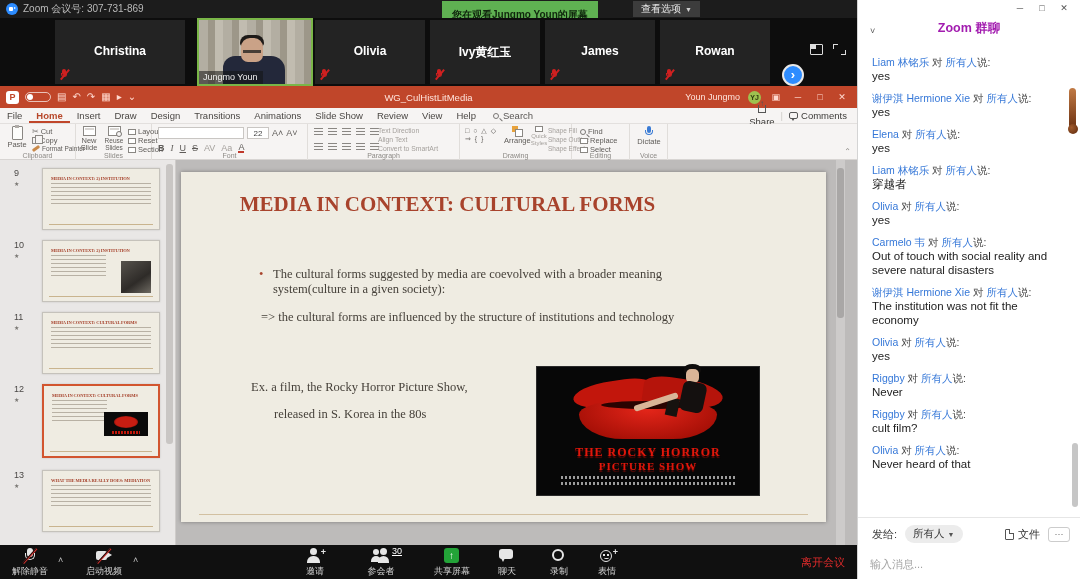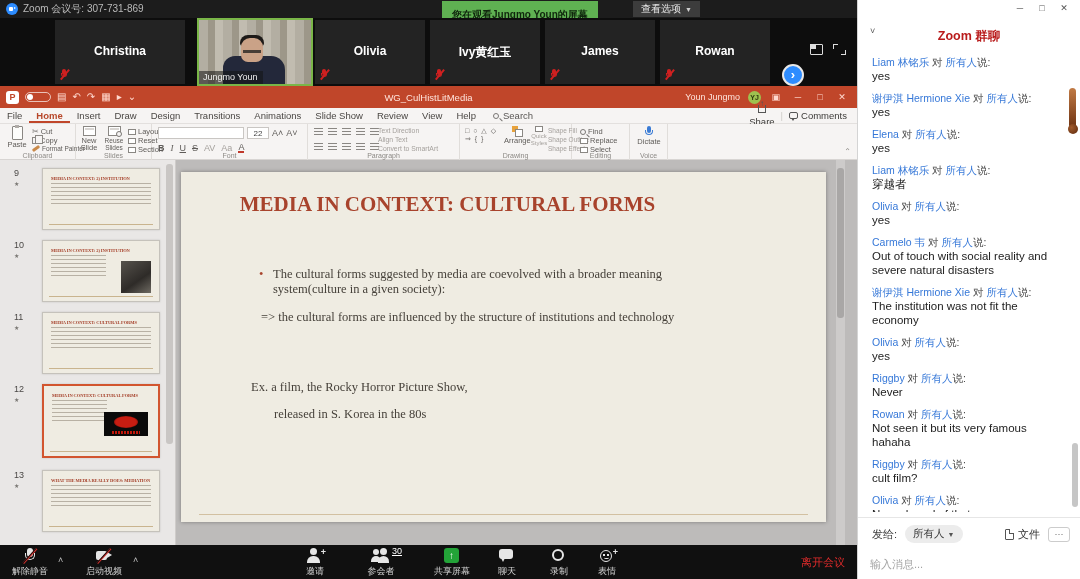--- a/index.html
+++ b/index.html
@@ -172,21 +172,21 @@
   .rec { position:absolute; left:2px; top:1px; width:12px; height:12px; border:2px solid #e6e6e6; border-radius:50%;}
   .smiley { position:absolute; left:2px; top:2px; width:12px; height:12px; border:1.5px solid #e6e6e6; border-radius:50%;}
   .smiley:before { content:""; position:absolute; left:2px; top:3px; width:1.5px; height:1.5px; background:#e6e6e6; box-shadow:4px 0 0 #e6e6e6;}
   .smiley:after { content:""; position:absolute; left:2.5px; bottom:2px; width:5px; height:2.5px; border-bottom:1.5px solid #e6e6e6; border-radius:50%;}
   .tb-chev { position:absolute; top:10px; color:#bdbdbd; font-size:9px;}
   #leave-btn { position:absolute; right:12px; top:0; height:34px; display:flex; align-items:center; color:#E02B2B; font-size:11px; }
 
   
   #chat { left:857px; top:0; width:223px; height:579px; background:#fff; border-left:1px solid #d4d4d4;}
   .winctl { position:absolute; top:3px; font-size:9px; color:#555; width:16px; text-align:center;}
-  #chat-header { position:absolute; top:28px; left:0; width:100%; text-align:center; font-size:12.5px; font-weight:bold; color:#b91c1c;}
+  #chat-header { position:absolute; top:20px; left:0; width:100%; text-align:center; font-size:12.5px; font-weight:bold; color:#a21caf;}
   #chat-collapse { position:absolute; left:12px; top:26px; font-size:9px; color:#555;}
   #chat-msgs { position:absolute; left:14px; top:56px; width:192px; height:456px; overflow:hidden; }
   .msg { margin-bottom:9px; }
   .msg-head { font-size:10.5px; color:#474747; line-height:13px;}
   .msg-head .sender, .msg-head .rcp { color:#3678D8; }
   .msg-body { font-size:11.5px; color:#222; line-height:14px; }
   #rod { position:absolute; right:4px; top:88px; width:7px; height:40px; border-radius:4px; background:linear-gradient(#c17a45,#6e3312);}
   #rod-knob { position:absolute; right:2.5px; top:124px; width:10px; height:10px; border-radius:50%; background:radial-gradient(circle at 35% 35%, #a05a2c, #5e2a0e);}
   #chat-scroll { position:absolute; right:2px; top:443px; width:6px; height:64px; background:#c6c6c6; border-radius:3px;}
   #chat-footer { position:absolute; left:0; bottom:0; width:100%; height:62px; border-top:1px solid #e6e6e6; background:#fff;}
@@ -506,20 +506,36 @@
         <div id="thumb-scroll"></div>
       </div>
 
       <div id="editor">
         <div id="slide">
           <div id="slide-title">MEDIA IN CONTEXT: CULTURAL FORMS</div>
           <div class="stext" id="s-bullet">The cultural forms suggested by media are coevolved with a broader meaning system(culture in a given society):</div>
           <div class="stext" id="s-arrow">=&gt; the cultural forms are influenced by the structure of institutions and technology</div>
           <div class="stext" id="s-ex">Ex. a film, the Rocky Horror Picture Show,</div>
           <div class="stext" id="s-ex2">released in S. Korea in the 80s</div>
+          <div id="poster">
+            <div class="lips">
+              <div class="lip-upl"></div>
+                <div class="lip-upr"></div>
+                <div class="lip-low"></div>
+                <div class="mouth"></div>
+              <div class="fig-hair"></div>
+              <div class="fig-head"></div>
+                <div class="fig-body"></div>
+                <div class="fig-leg"></div>
+            </div>
+            <div id="poster-t1">THE ROCKY HORROR</div>
+            <div id="poster-t2">PICTURE SHOW</div>
+            <div class="credits cr1"></div>
+            <div class="credits cr2"></div>
+          </div>
           <div id="slide-rule"></div>
         </div>
         <div id="editor-scroll">
             <div class="sthumb"></div>
           </div>
       </div>
     </div>
   </div>
 
   <div id="toolbar" class="abs">
@@ -623,24 +639,20 @@
         <div class="msg-head"><span class="sender">谢伊淇 Hermione Xie</span><span> 对 </span><span class="rcp">所有人</span><span>说:</span></div>
         <div class="msg-body">The institution was not fit the economy</div>
       </div>
       <div class="msg">
         <div class="msg-head"><span class="sender">Olivia</span><span> 对 </span><span class="rcp">所有人</span><span>说:</span></div>
         <div class="msg-body">yes</div>
       </div>
       <div class="msg">
         <div class="msg-head"><span class="sender">Riggby</span><span> 对 </span><span class="rcp">所有人</span><span>说:</span></div>
         <div class="msg-body">Never</div>
-      </div>
-      <div class="msg">
-        <div class="msg-head"><span class="sender">Rowan</span><span> 对 </span><span class="rcp">所有人</span><span>说:</span></div>
-        <div class="msg-body">Not seen it but its very famous hahaha</div>
       </div>
       <div class="msg">
         <div class="msg-head"><span class="sender">Riggby</span><span> 对 </span><span class="rcp">所有人</span><span>说:</span></div>
         <div class="msg-body">cult film?</div>
       </div>
       <div class="msg">
         <div class="msg-head"><span class="sender">Olivia</span><span> 对 </span><span class="rcp">所有人</span><span>说:</span></div>
         <div class="msg-body">Never heard of that</div>
       </div>
     </div>

